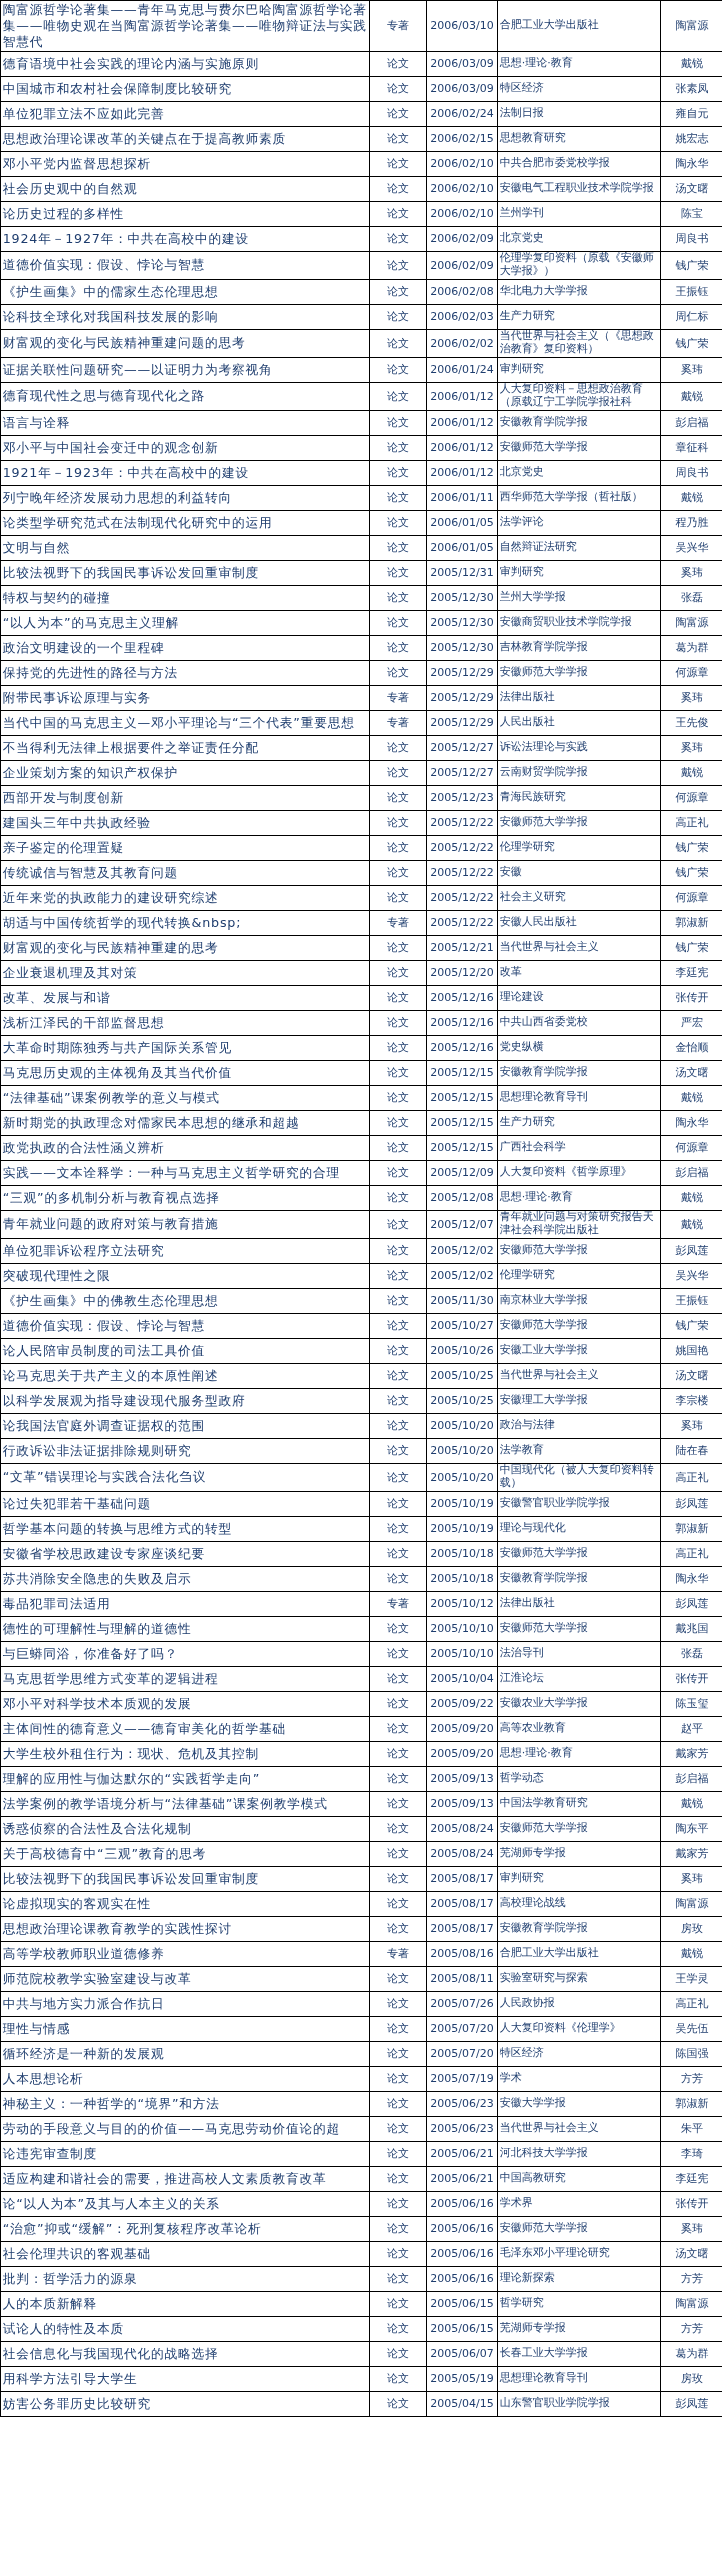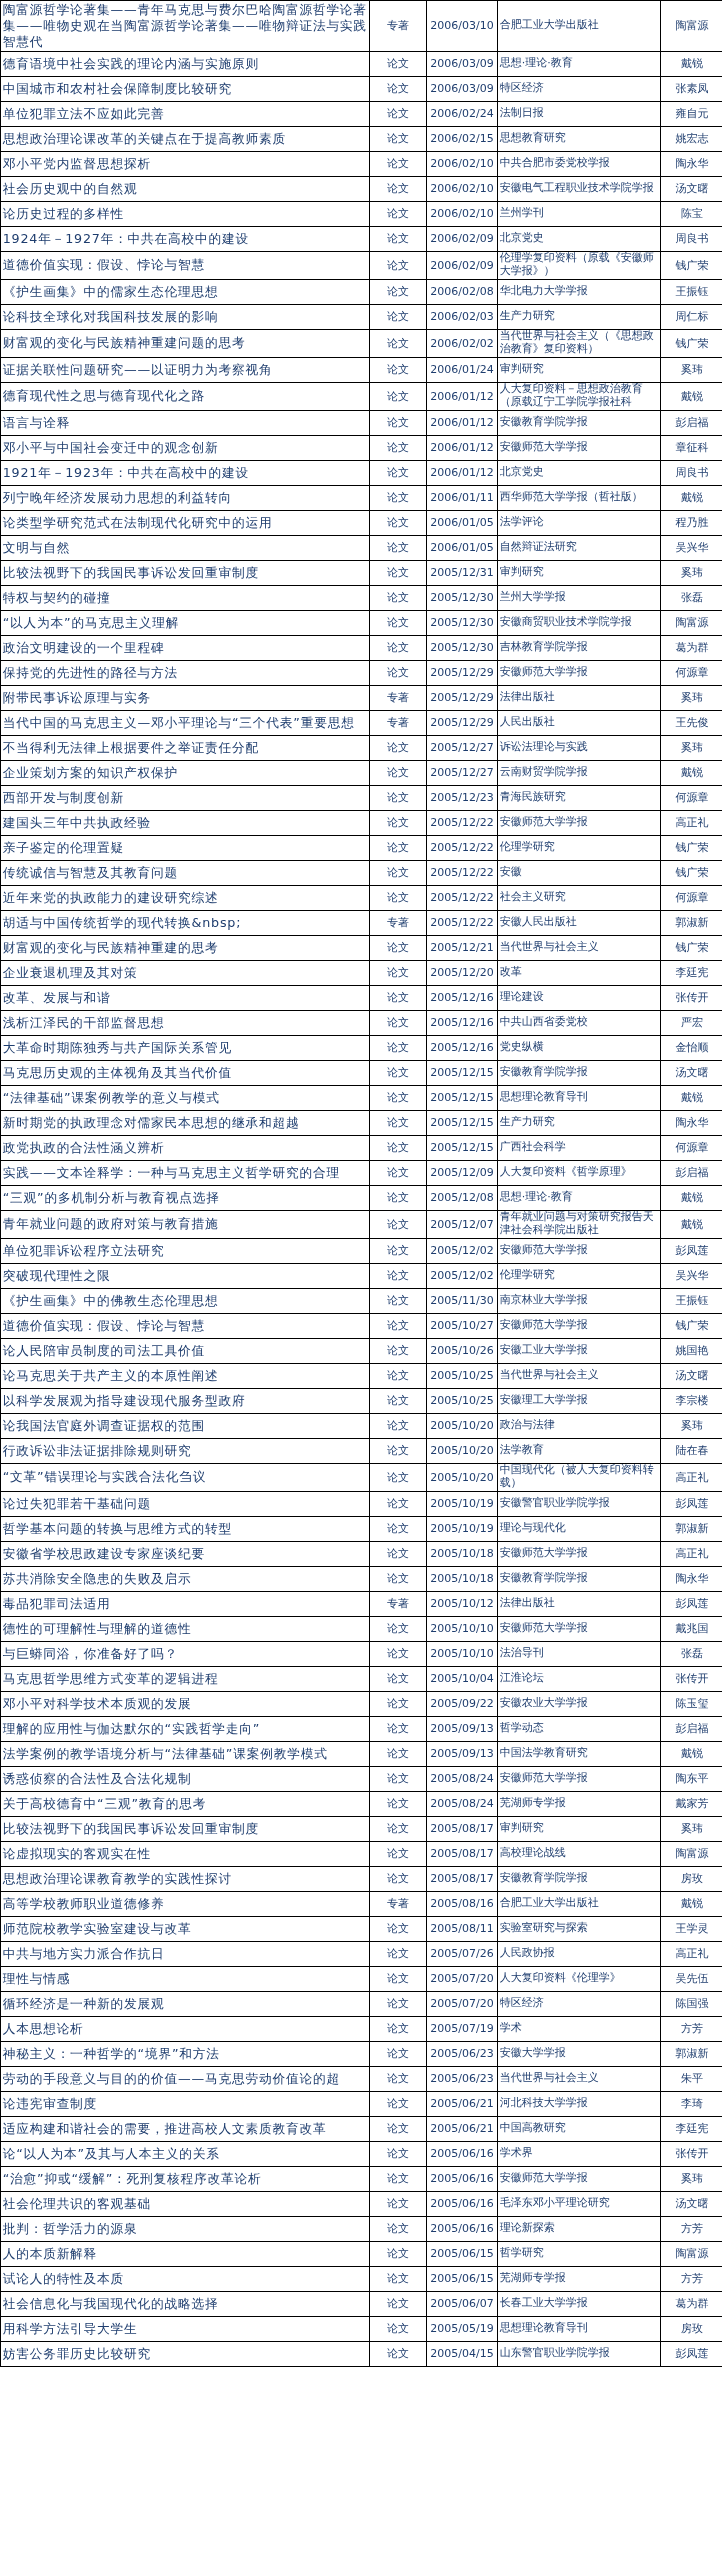--- a/index.html
+++ b/index.html
@@ -499,20 +499,34 @@
     <td class="c-author">张传开</td>
   </tr>
       <tr class="row">
     <td class="c-title">邓小平对科学技术本质观的发展</td>
     <td class="c-type">论文</td>
     <td class="c-date">2005/09/22</td>
     <td class="c-pub">安徽农业大学学报</td>
     <td class="c-author">陈玉玺</td>
   </tr>
       <tr class="row">
+    <td class="c-title">主体间性的德育意义——德育审美化的哲学基础</td>
+    <td class="c-type">论文</td>
+    <td class="c-date">2005/09/20</td>
+    <td class="c-pub">高等农业教育</td>
+    <td class="c-author">赵平</td>
+  </tr>
+      <tr class="row">
+    <td class="c-title">大学生校外租住行为：现状、危机及其控制</td>
+    <td class="c-type">论文</td>
+    <td class="c-date">2005/09/20</td>
+    <td class="c-pub">思想·理论·教育</td>
+    <td class="c-author">戴家芳</td>
+  </tr>
+      <tr class="row">
     <td class="c-title">理解的应用性与伽达默尔的“实践哲学走向”</td>
     <td class="c-type">论文</td>
     <td class="c-date">2005/09/13</td>
     <td class="c-pub">哲学动态</td>
     <td class="c-author">彭启福</td>
   </tr>
       <tr class="row">
     <td class="c-title">法学案例的教学语境分析与“法律基础”课案例教学模式</td>
     <td class="c-type">论文</td>
     <td class="c-date">2005/09/13</td>

